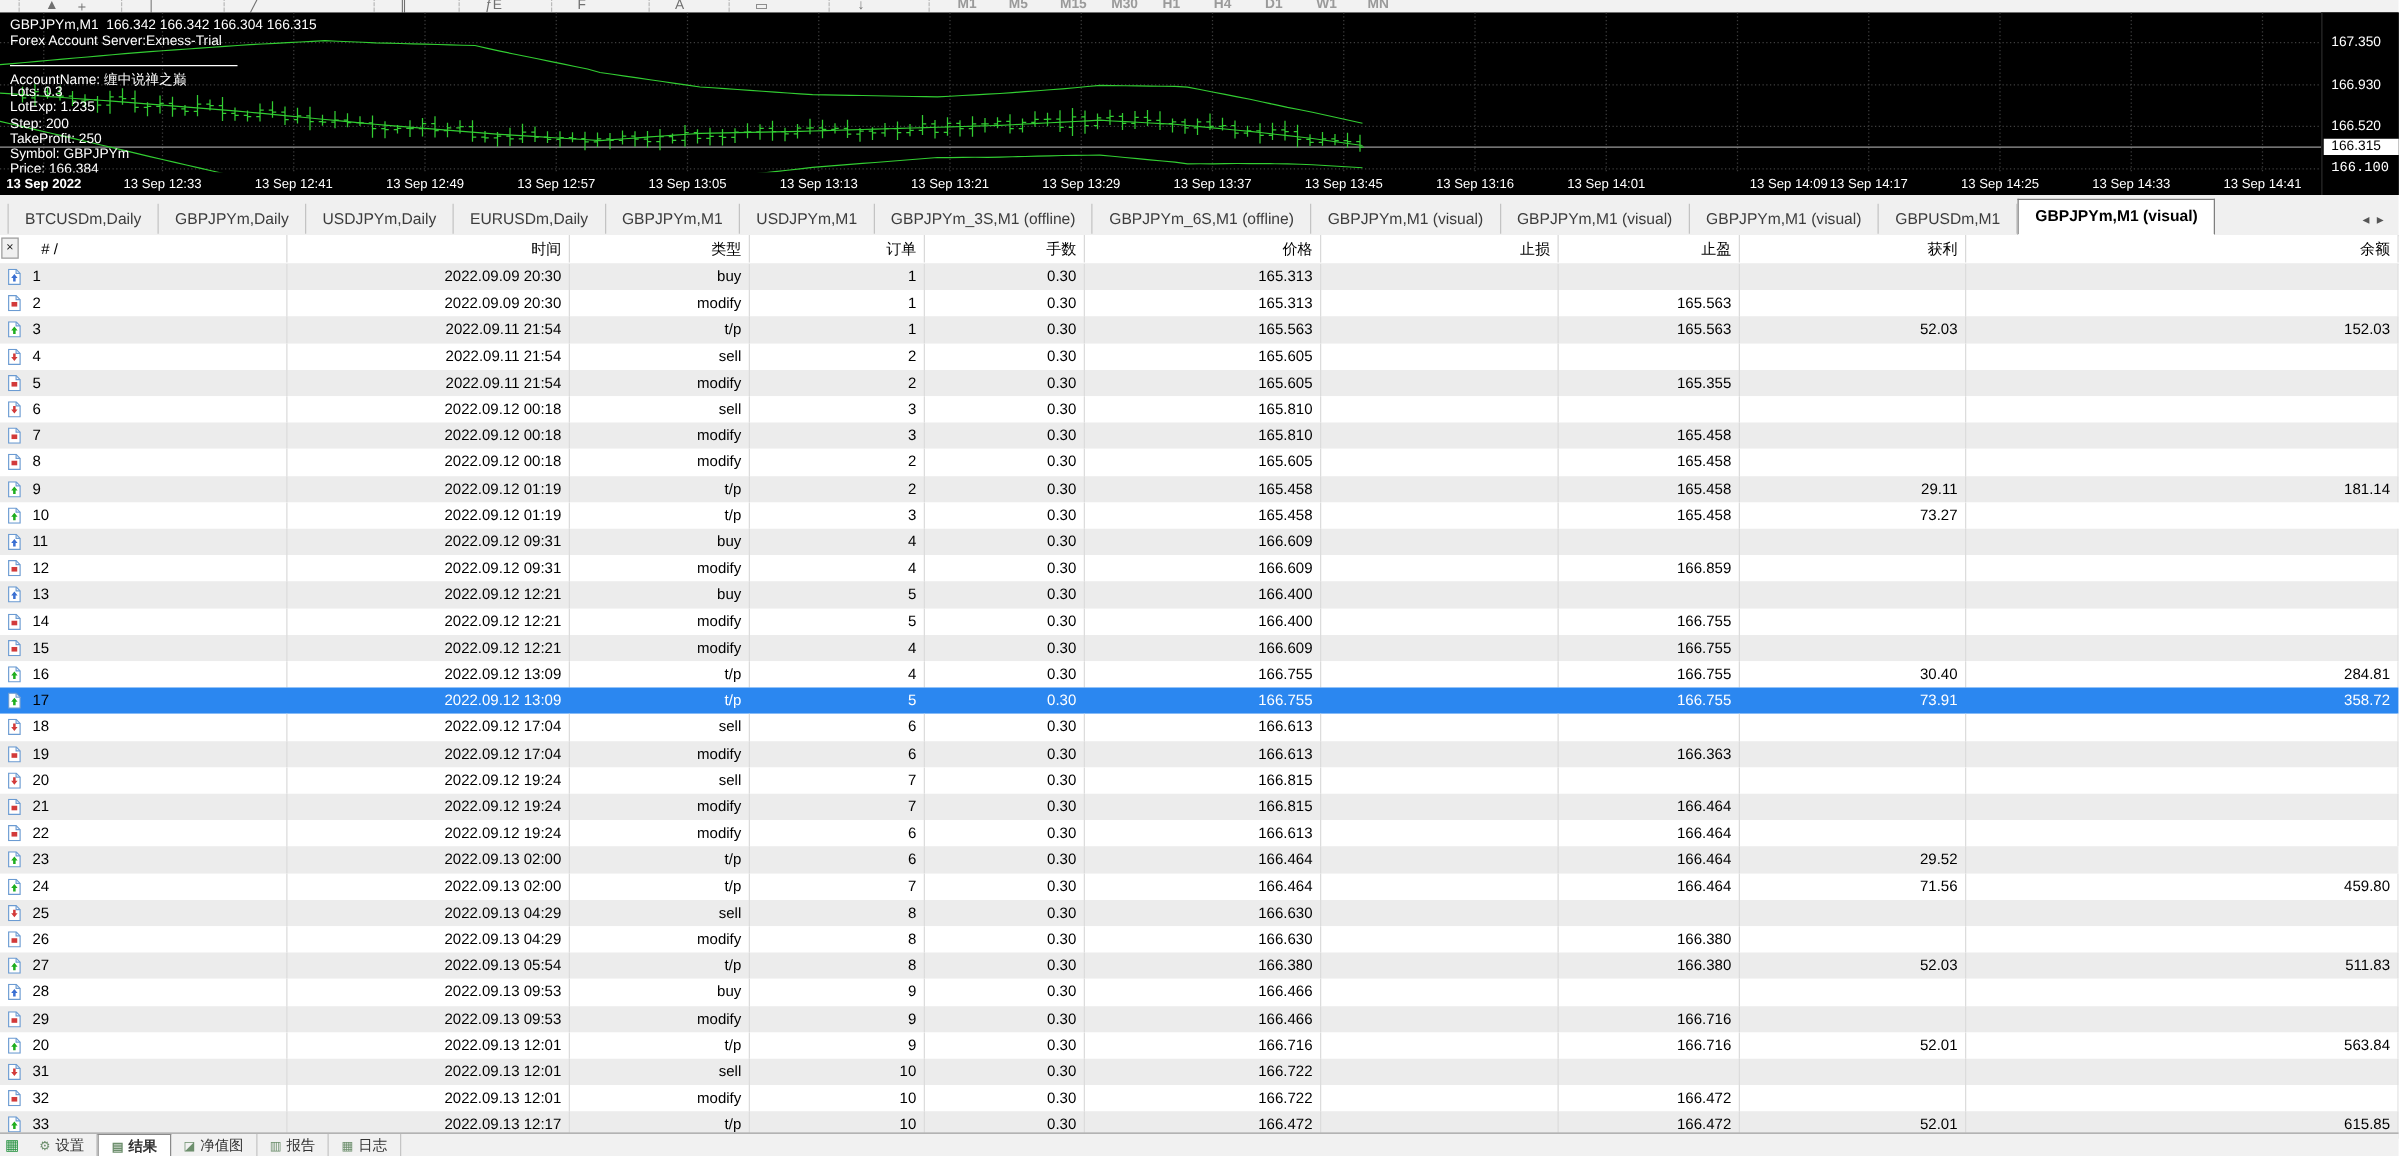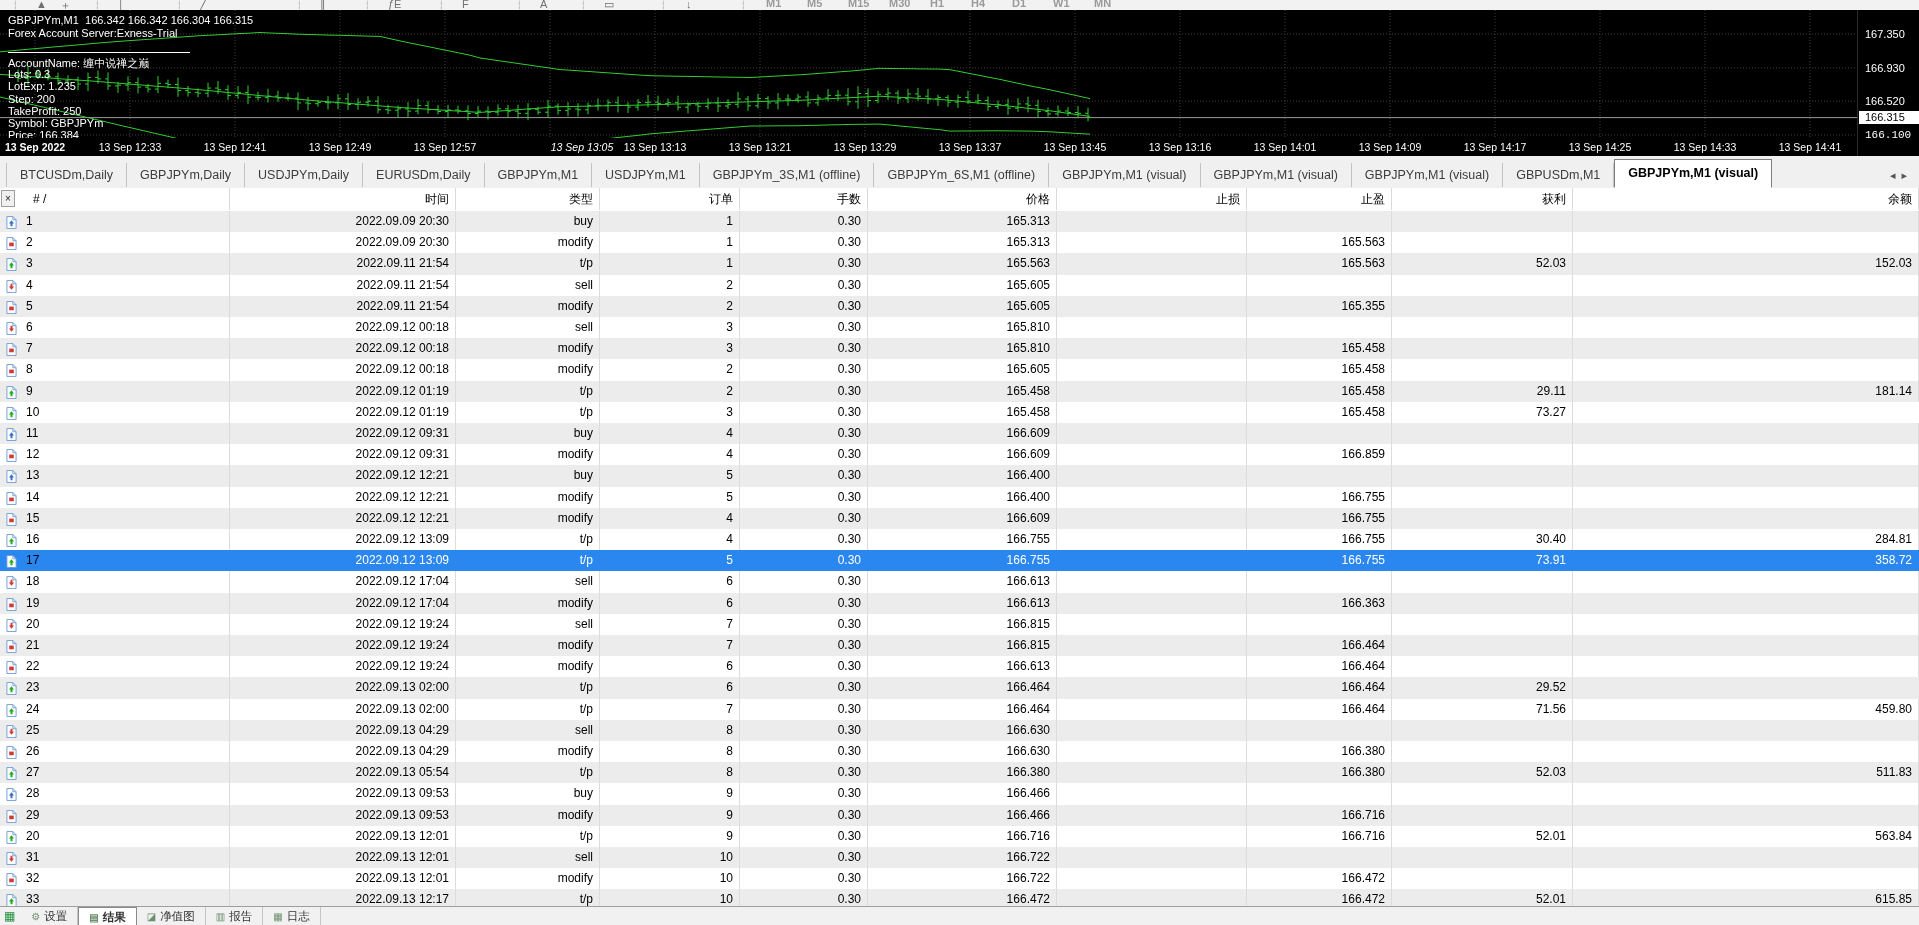--- a/index.html
+++ b/index.html
@@ -144,29 +144,29 @@
         <div class="cline" style="top: 94.8px;">TakeProfit: 250</div>
         <div class="cline" style="top: 107px;">Symbol: GBPJPYm</div>
         <div class="cline" style="top: 119.2px;">Price: 166.384</div>
       </div>
     <div id="tscale">
         <span class="tlabel" style="left: 35px; font-weight: bold;">13 Sep 2022</span>
         <span class="tlabel" style="left: 130px;">13 Sep 12:33</span>
         <span class="tlabel" style="left: 235px;">13 Sep 12:41</span>
         <span class="tlabel" style="left: 340px;">13 Sep 12:49</span>
         <span class="tlabel" style="left: 445px;">13 Sep 12:57</span>
-        <span class="tlabel" style="left: 582px; font-style: italic;">13 Sep 13:05</span>
+        <span class="tlabel" style="left: 550px;">13 Sep 13:05</span>
         <span class="tlabel" style="left: 655px;">13 Sep 13:13</span>
         <span class="tlabel" style="left: 760px;">13 Sep 13:21</span>
         <span class="tlabel" style="left: 865px;">13 Sep 13:29</span>
         <span class="tlabel" style="left: 970px;">13 Sep 13:37</span>
         <span class="tlabel" style="left: 1075px;">13 Sep 13:45</span>
         <span class="tlabel" style="left: 1180px;">13 Sep 13:16</span>
         <span class="tlabel" style="left: 1285px;">13 Sep 14:01</span>
-        <span class="tlabel" style="left: 1390px;">13 Sep 14:09</span>
+        <span class="tlabel" style="left: 1431px;">13 Sep 14:09</span>
         <span class="tlabel" style="left: 1495px;">13 Sep 14:17</span>
         <span class="tlabel" style="left: 1600px;">13 Sep 14:25</span>
         <span class="tlabel" style="left: 1705px;">13 Sep 14:33</span>
         <span class="tlabel" style="left: 1810px;">13 Sep 14:41</span>
       </div>
     <div id="pscale">
         <span class="plabel" style="top: 18px;">167.350</span>
         <span class="plabel" style="top: 51.936px;">166.930</span>
         <span class="plabel" style="top: 85.064px;">166.520</span>
         <span class="plabel" style="top: 119px; font-family: Liberation Mono, monospace;">166.100</span>

